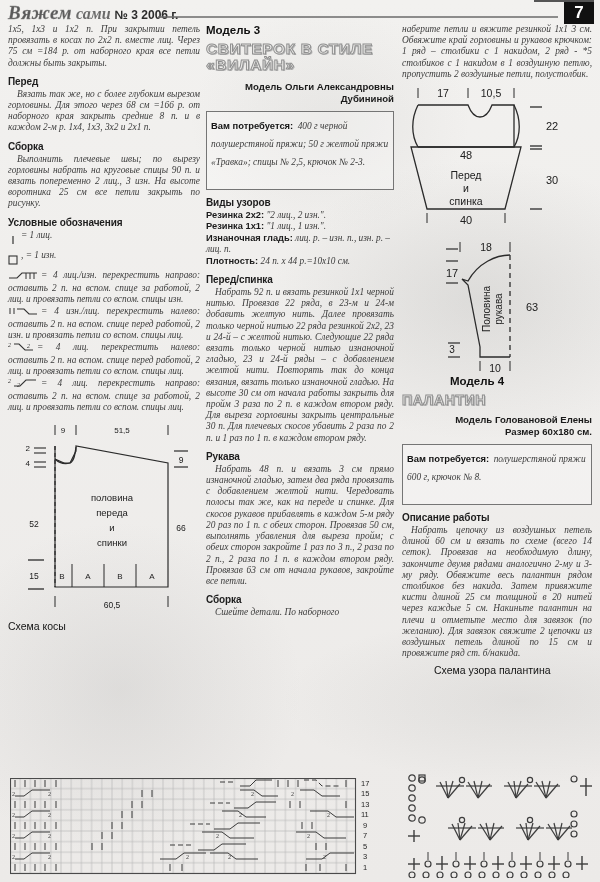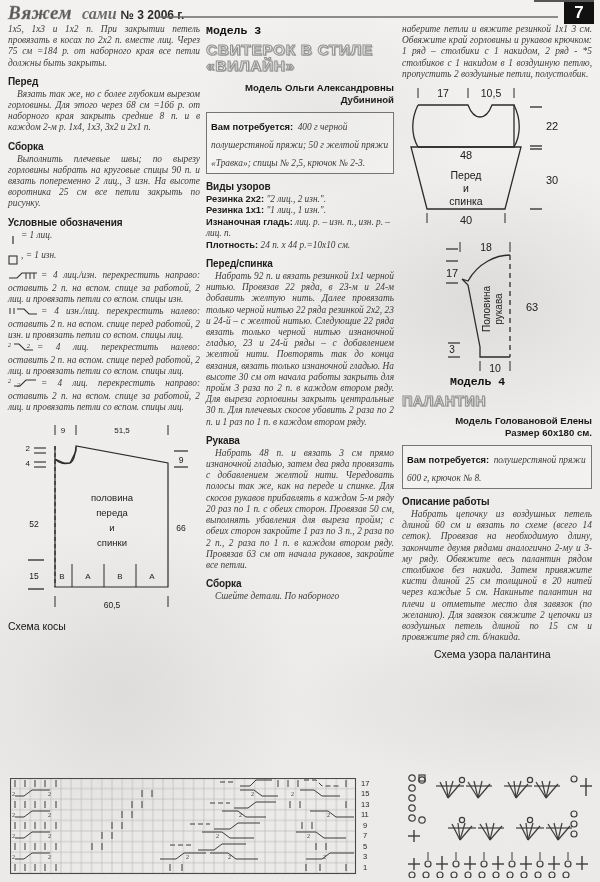--- a/index.html
+++ b/index.html
@@ -32,21 +32,21 @@
     font-family:"Liberation Serif", serif;
     font-style:italic;font-weight:bold;font-size:19px;
     letter-spacing:.5px;color:#3a3a3a;
     -webkit-text-stroke:.3px #777;
     display:inline-block;transform:skewX(-6px);
     opacity:.82;
   }
   .logo-sami{
     font-family:"Liberation Serif", serif;
     font-style:italic;font-weight:bold;font-size:16px;color:#4a4a4a;
-    opacity:.8;margin-left:10px;
+    opacity:.8;margin-left:4px;
   }
   .issue{
     font-size:12px;font-weight:bold;color:#2c2c2c;margin-left:4px;
     font-family:"Liberation Sans", sans-serif;
   }
   .rule{
     position:absolute;left:150px;top:14px;width:400px;height:2px;
     background:#6a6a6a;opacity:.75;
   }
   .pageno{
@@ -77,42 +77,42 @@
     margin:7px 0 2px 0;
     font-size:10px;font-weight:bold;
     font-family:"Liberation Sans", sans-serif;
     color:#1d1d1d;
     letter-spacing:-.1px;
   }
   h3.head.tight{margin-top:4px;}
 
   .model-label{
     font-size:11.5px;font-weight:bold;color:#111;
-    font-family:Liberation Mono, monospace;
+    font-family:Liberation Sans, sans-serif;
     margin:0 0 5px 0;
   }
   .fancy-title{
     font-family:"Liberation Sans", sans-serif;
     font-weight:bold;font-size:15.5px;
     line-height:16px;
     letter-spacing:.6px;
     color:#e9e8e6;
     -webkit-text-stroke:1px #8f8f8f;
     text-shadow:1.2px 1.2px 0 #b9b9b9;
     margin:2px 0 8px 0;
     text-transform:uppercase;
   }
   .author{
     font-size:9.6px;font-weight:bold;color:#1b1b1b;
     font-family:"Liberation Sans", sans-serif;
     line-height:11.5px;margin:0 0 7px 0;text-align:right;
   }
   .need-box{
     border:1px solid #757575;
-    padding:3px 4px 3px 4px;
+    padding:3px 4px 20px 4px;
     margin:0 0 7px 0;
     background:rgba(255,255,255,.25);
   }
   .need-box .lbl{
     font-family:"Liberation Sans", sans-serif;
     font-weight:bold;font-style:normal;font-size:9.4px;color:#151515;
   }
   .need-box .txt{
     font-family:"Liberation Serif", serif;
     font-style:italic;font-size:9.4px;line-height:11.2px;color:#3a3a3a;

